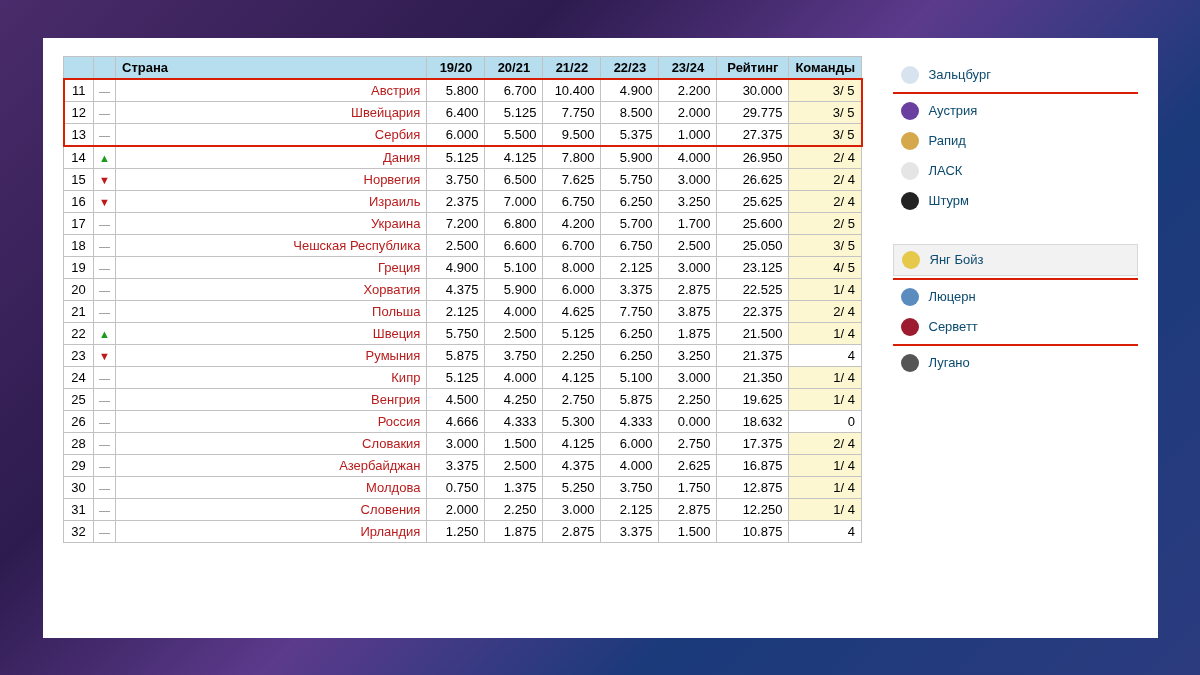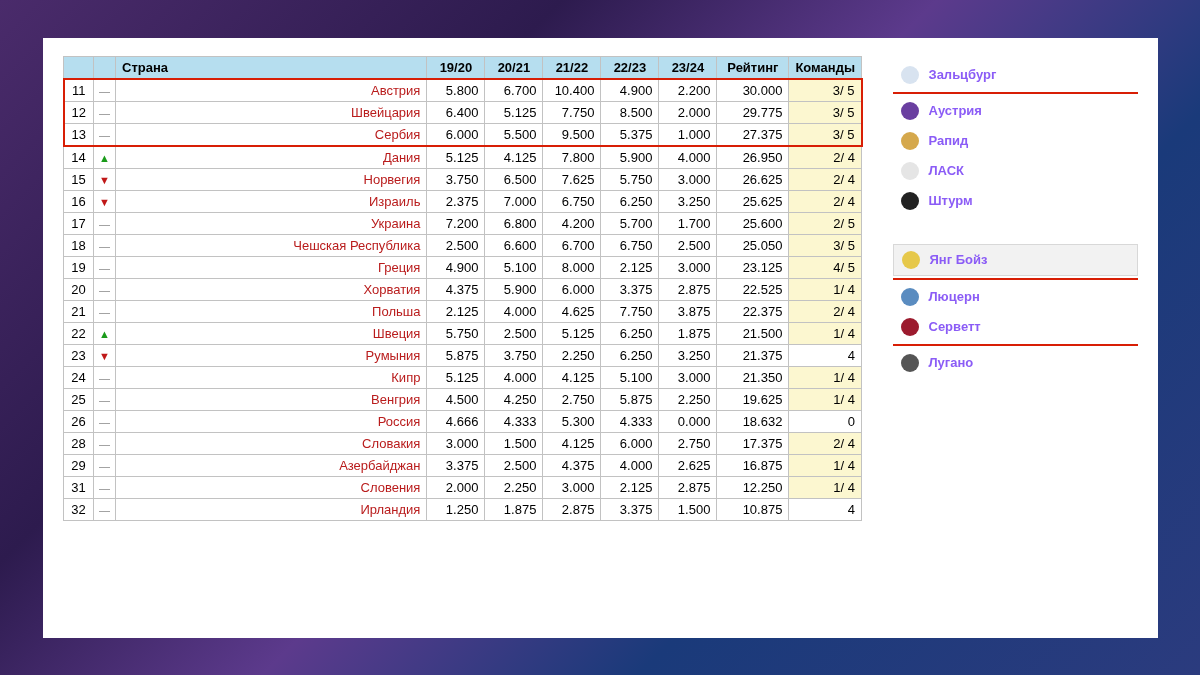--- a/index.html
+++ b/index.html
@@ -60,23 +60,22 @@
   .sidebar {
     flex: 1;
     padding-top: 4px;
   }
   .team {
     display: flex;
     align-items: center;
     gap: 10px;
     padding: 6px 8px;
     font-size: 13px;
-    color: #8b5cf6;
+    color: #0c4a6e;
     cursor: pointer;
-    font-weight: bold;
   }
   .team .logo {
     width: 18px;
     height: 18px;
     border-radius: 50%;
     display:inline-block;
     font-size:11px;
     line-height:18px;
     text-align:center;
     color:#fff;
@@ -324,20 +323,32 @@
             <td class="country">Азербайджан</td>
             <td class="num">3.375</td>
             <td class="num">2.500</td>
             <td class="num">4.375</td>
             <td class="num">4.000</td>
             <td class="num">2.625</td>
             <td class="rating">16.875</td>
             <td class="teams hl">1/ 4</td>
           </tr>
           <tr class="">
+            <td class="rank">30</td>
+            <td class="trend"><span class="arrow-flat">—</span></td>
+            <td class="country">Молдова</td>
+            <td class="num">0.750</td>
+            <td class="num">1.375</td>
+            <td class="num">5.250</td>
+            <td class="num">3.750</td>
+            <td class="num">1.750</td>
+            <td class="rating">12.875</td>
+            <td class="teams hl">1/ 4</td>
+          </tr>
+          <tr class="">
             <td class="rank">31</td>
             <td class="trend"><span class="arrow-flat">—</span></td>
             <td class="country">Словения</td>
             <td class="num">2.000</td>
             <td class="num">2.250</td>
             <td class="num">3.000</td>
             <td class="num">2.125</td>
             <td class="num">2.875</td>
             <td class="rating">12.250</td>
             <td class="teams hl">1/ 4</td>

